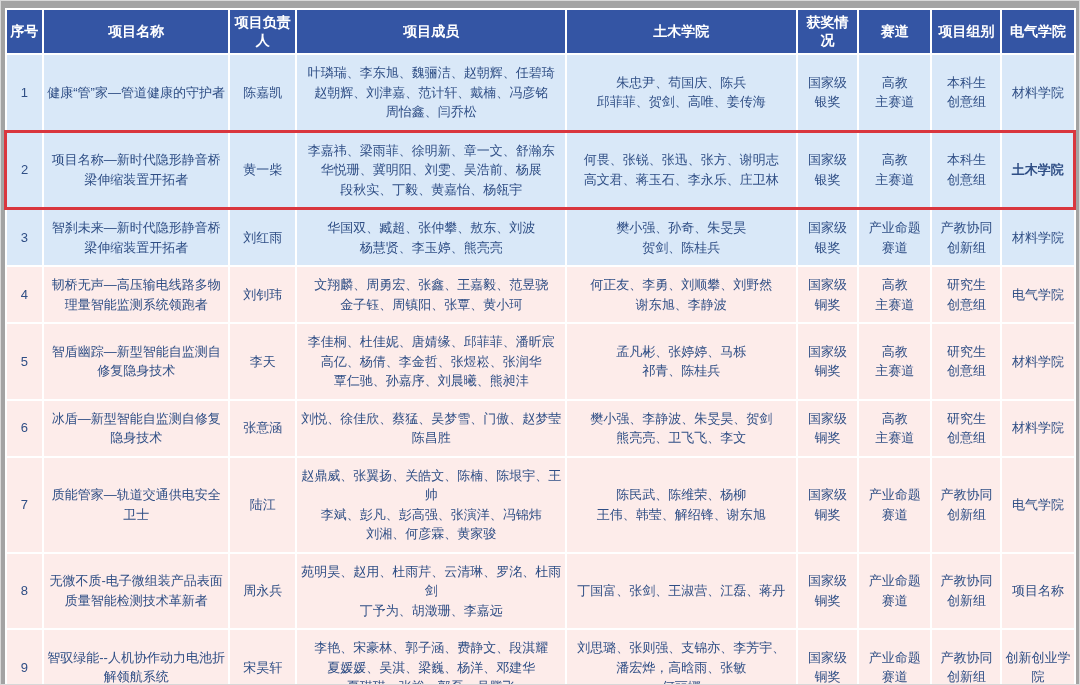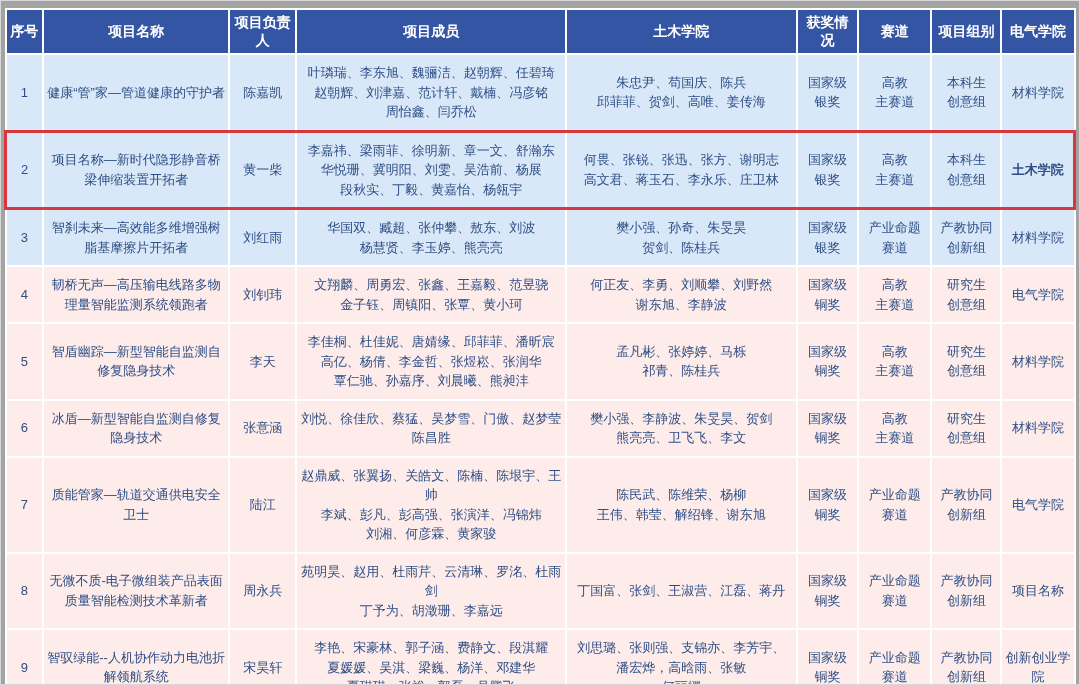--- a/index.html
+++ b/index.html
@@ -100,21 +100,21 @@
     <td class="cell-award">国家级
 银奖</td>
     <td class="cell-track">高教
 主赛道</td>
     <td class="cell-group">本科生
 创意组</td>
     <td class="cell-unit">土木学院</td>
   </tr>
         <tr class="blue">
     <td class="cell-num">3</td>
-    <td class="cell-name">智刹未来—高效能多维增强树脂基摩擦片开拓者</td>
+    <td class="cell-name">智刹未来—新时代隐形静音桥梁伸缩装置开拓者</td>
     <td class="cell-leader">刘红雨</td>
     <td class="cell-members">华国双、臧超、张仲攀、敖东、刘波
 杨慧贤、李玉婷、熊亮亮</td>
     <td class="cell-teachers">樊小强、孙奇、朱旻昊
 贺剑、陈桂兵</td>
     <td class="cell-award">国家级
 银奖</td>
     <td class="cell-track">产业命题
 赛道</td>
     <td class="cell-group">产教协同

